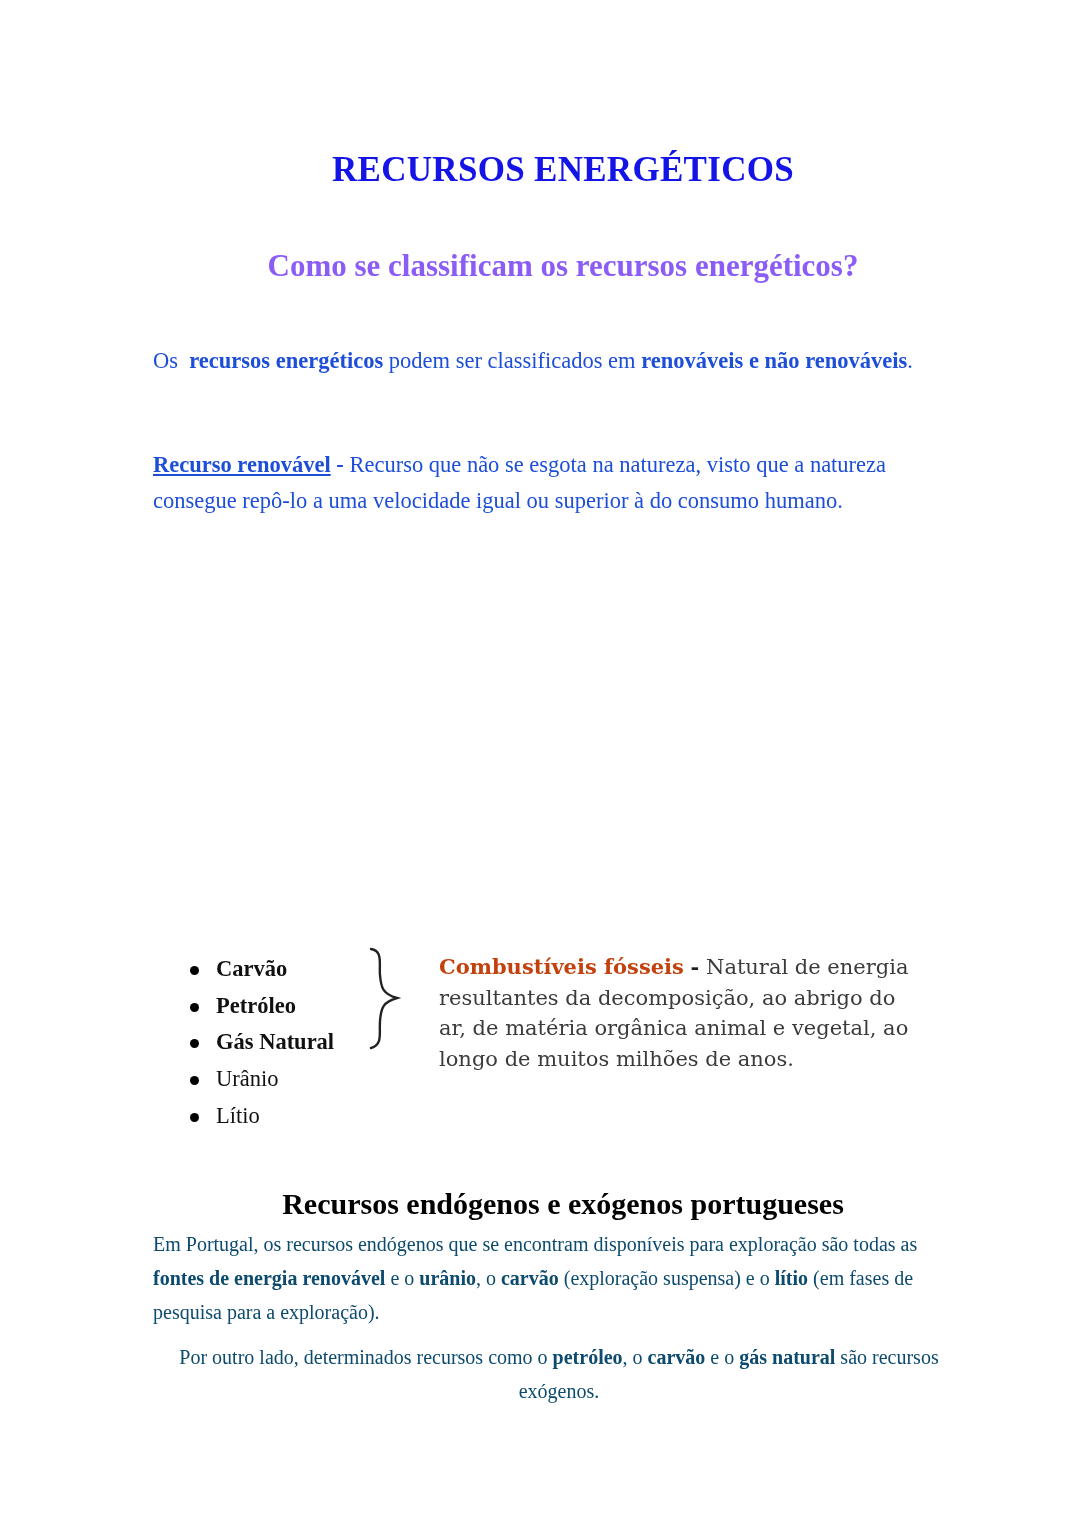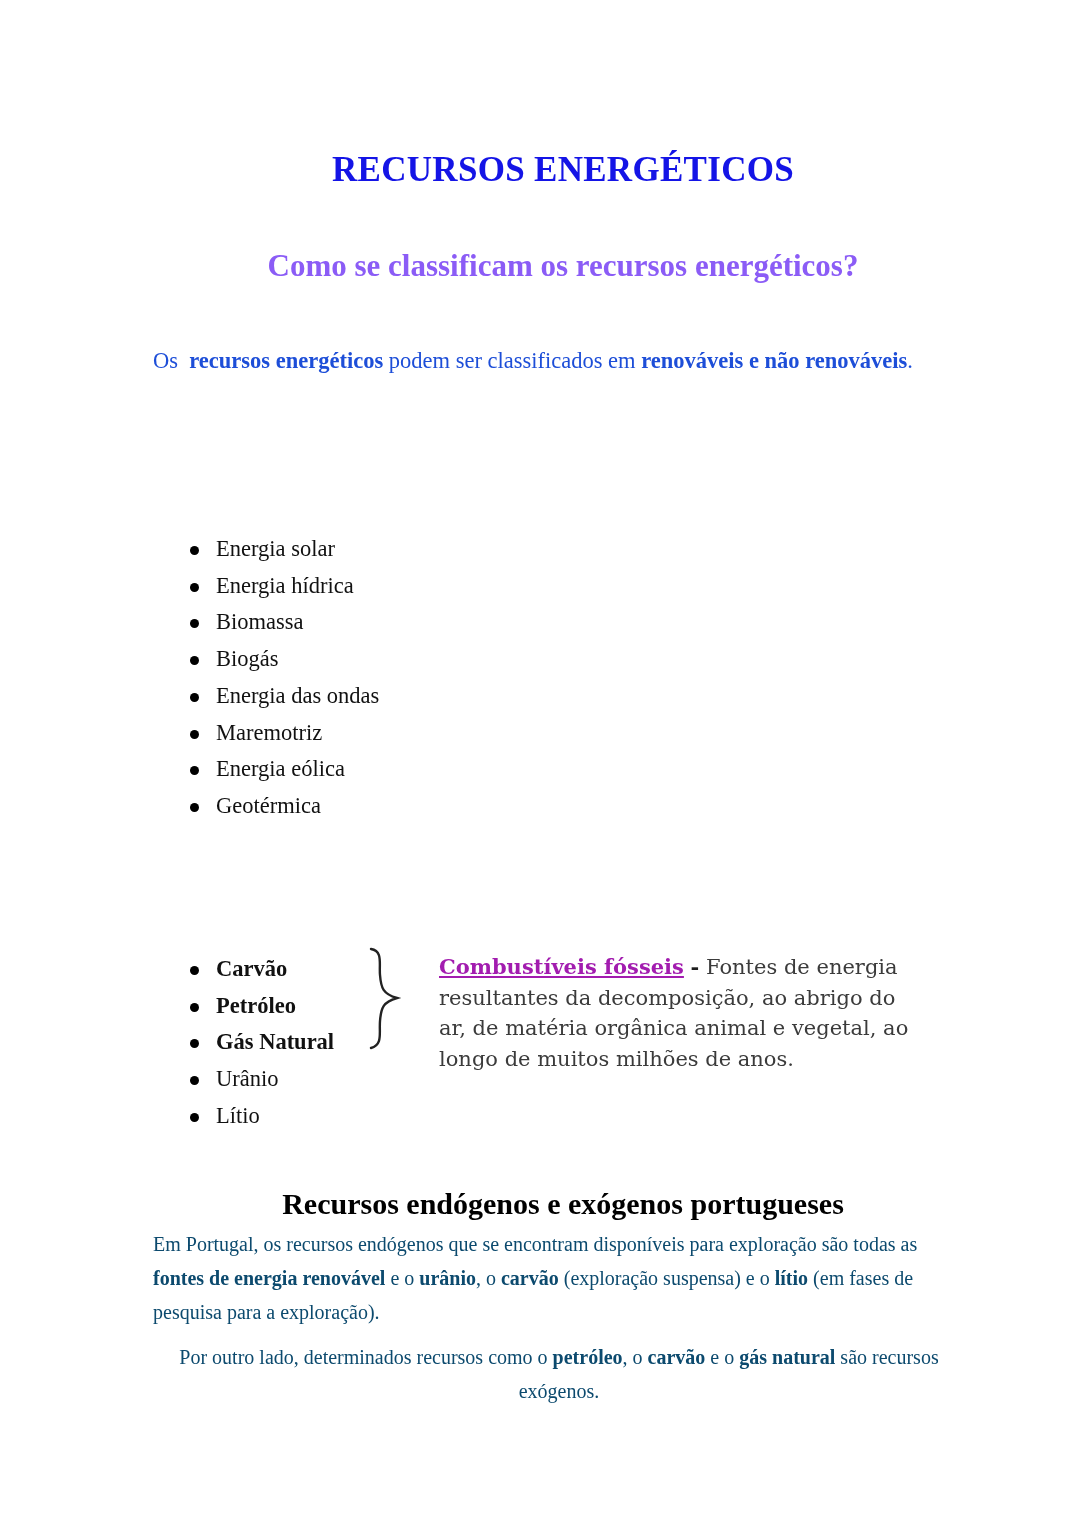--- a/index.html
+++ b/index.html
@@ -144,70 +144,62 @@
     left: 416px;
     top: 952px;
     width: 470px;
     font-family: "DejaVu Serif", "Liberation Serif", serif;
     font-size: 21px;
     line-height: 30.5px;
     color: #3b3b3b;
   }
   .callout .lead {
     font-weight: bold;
-    color: #a21caf;
-    text-decoration: underline;
+    color: #c2410c;
     text-underline-offset: 2px;
   }
   .callout .dash { color: #1d1d1d; font-weight: bold; }
 </style>
 </head>
 <body>
 
 <div class="page">
 
   <h1 class="doc-title">RECURSOS ENERGÉTICOS</h1>
 
   <h2 class="subtitle">Como se classificam os recursos energéticos?</h2>
 
   <p class="para" id="para-intro"><span>Os</span>&nbsp;
     <b>recursos energéticos</b>
     <span>podem ser classificados em</span>
     <b>renováveis e não renováveis</b><span>.</span></p>
 
-
-  <ul class="bullets" id="list-renovaveis">
-    <li>Energia solar</li>
-    <li>Energia hídrica</li>
-    <li>Biomassa</li>
-    <li>Biogás</li>
-    <li>Energia das ondas</li>
-    <li>Maremotriz</li>
-    <li>Energia eólica</li>
-    <li>Geotérmica</li>
-  </ul>
+  <p class="para" id="para-renov"><span class="u-bold">Recurso renovável</span>
+    <b>-</b>
+    <span>Recurso que não se esgota na natureza, visto que a natureza consegue repô-lo a uma velocidade igual ou superior à do consumo humano.</span></p>
+
 
 
   <ul class="bullets" id="list-nao-renovaveis">
     <li class="strong">Carvão</li>
     <li class="strong">Petróleo</li>
     <li class="strong">Gás Natural</li>
     <li>Urânio</li>
     <li>Lítio</li>
   </ul>
 
   <div class="brace">
     <svg width="44" height="108" viewBox="0 0 44 108" xmlns="http://www.w3.org/2000/svg">
       <path d="M8 4 C20 6, 16 18, 17 30 C18 43, 20 49, 34 53 C20 57, 18 63, 17 76 C16 88, 20 100, 8 103" fill="none" stroke="#222222" stroke-width="2.4" stroke-linecap="round"></path>
     </svg>
   </div>
 
   <div class="callout"><span class="lead">Combustíveis fósseis</span>
     <span class="dash">-</span>
-    <span>Fontes de energia resultantes da decomposição, ao abrigo do ar, de matéria orgânica animal e vegetal, ao longo de muitos milhões de anos.</span></div>
+    <span>Natural de energia resultantes da decomposição, ao abrigo do ar, de matéria orgânica animal e vegetal, ao longo de muitos milhões de anos.</span></div>
 
   <h2 class="section-title">Recursos endógenos e exógenos portugueses</h2>
 
   <p class="para-tight" id="para-endogenos"><span>Em Portugal, os recursos endógenos que se encontram disponíveis para exploração são todas as </span><b>fontes de energia renovável</b><span> e o </span><b>urânio</b><span>, o </span><b>carvão</b><span> (exploração suspensa) e o </span><b>lítio</b><span> (em fases de pesquisa para a exploração).</span></p>
 
   <p class="para-tight" id="para-exogenos"><span>Por outro lado, determinados recursos como o </span><b>petróleo</b><span>, o </span><b>carvão</b><span> e o </span><b>gás natural</b><span> são recursos exógenos.</span></p>
 
 </div>
 
 </body></html>

